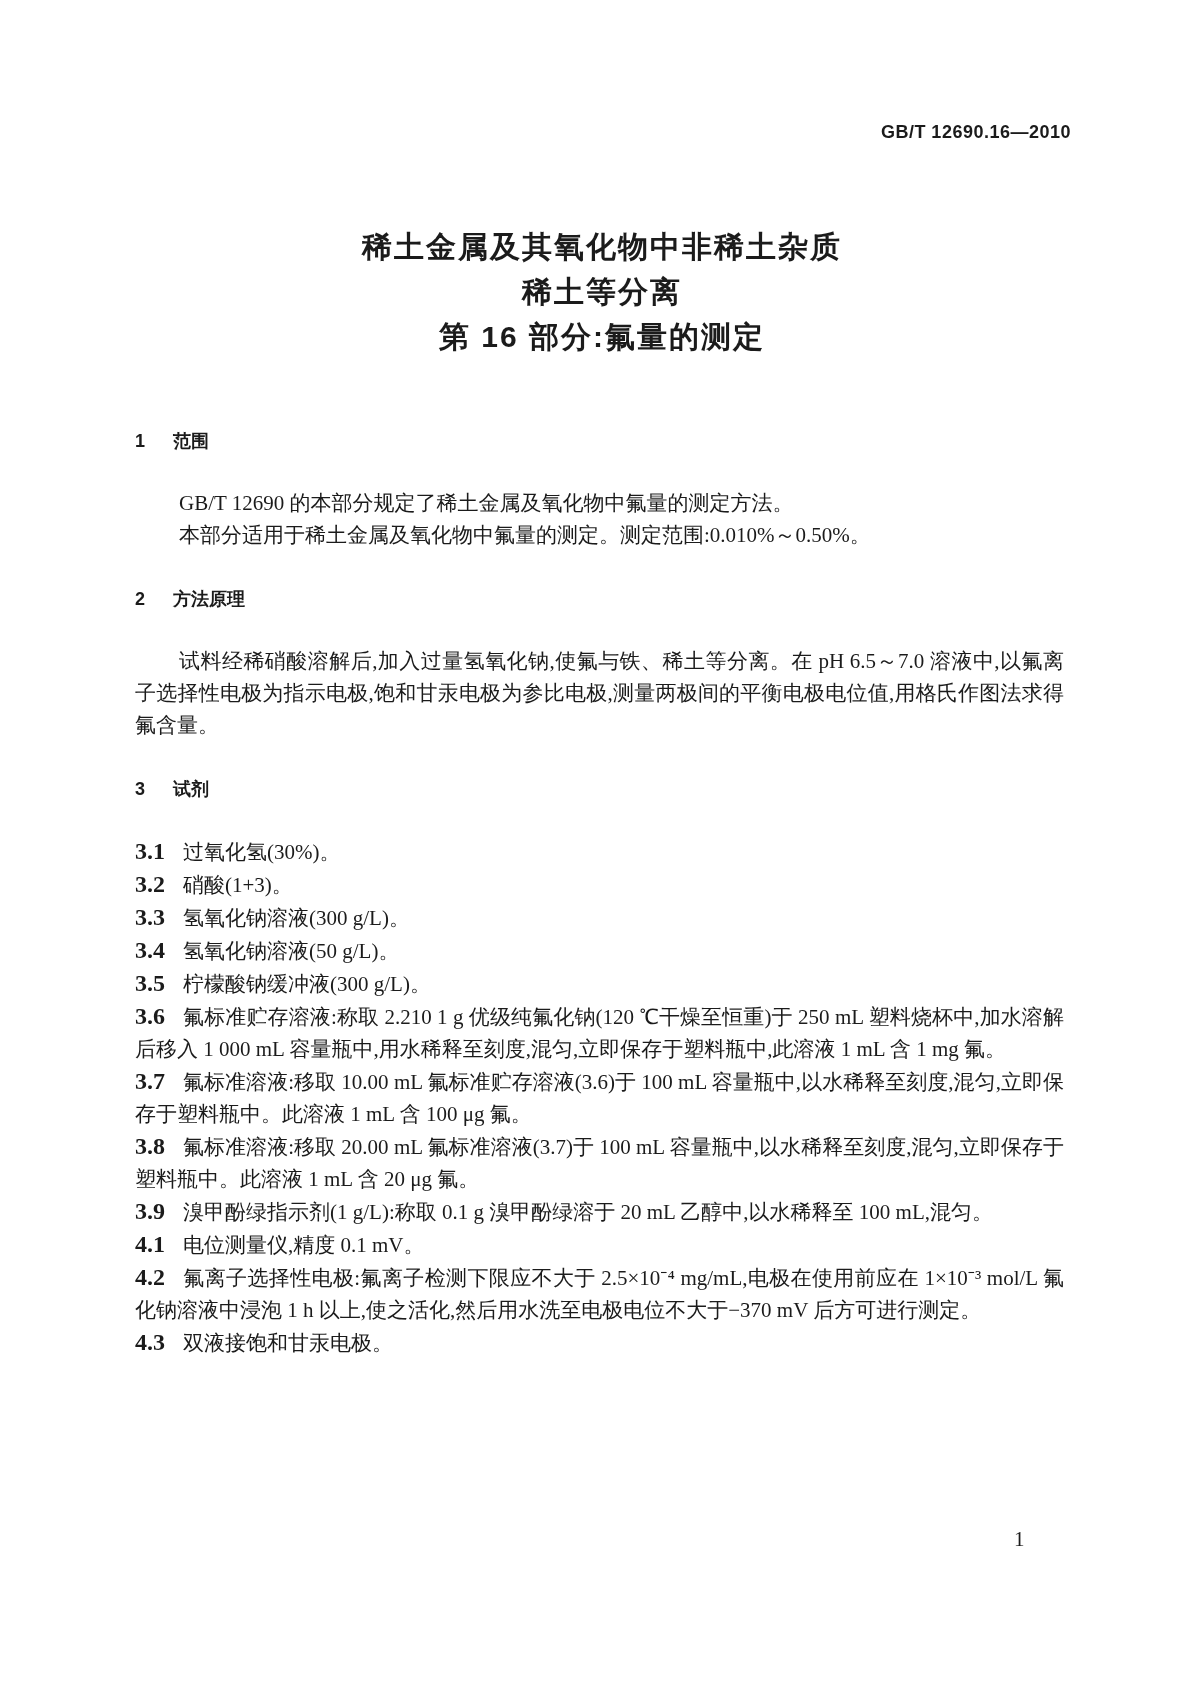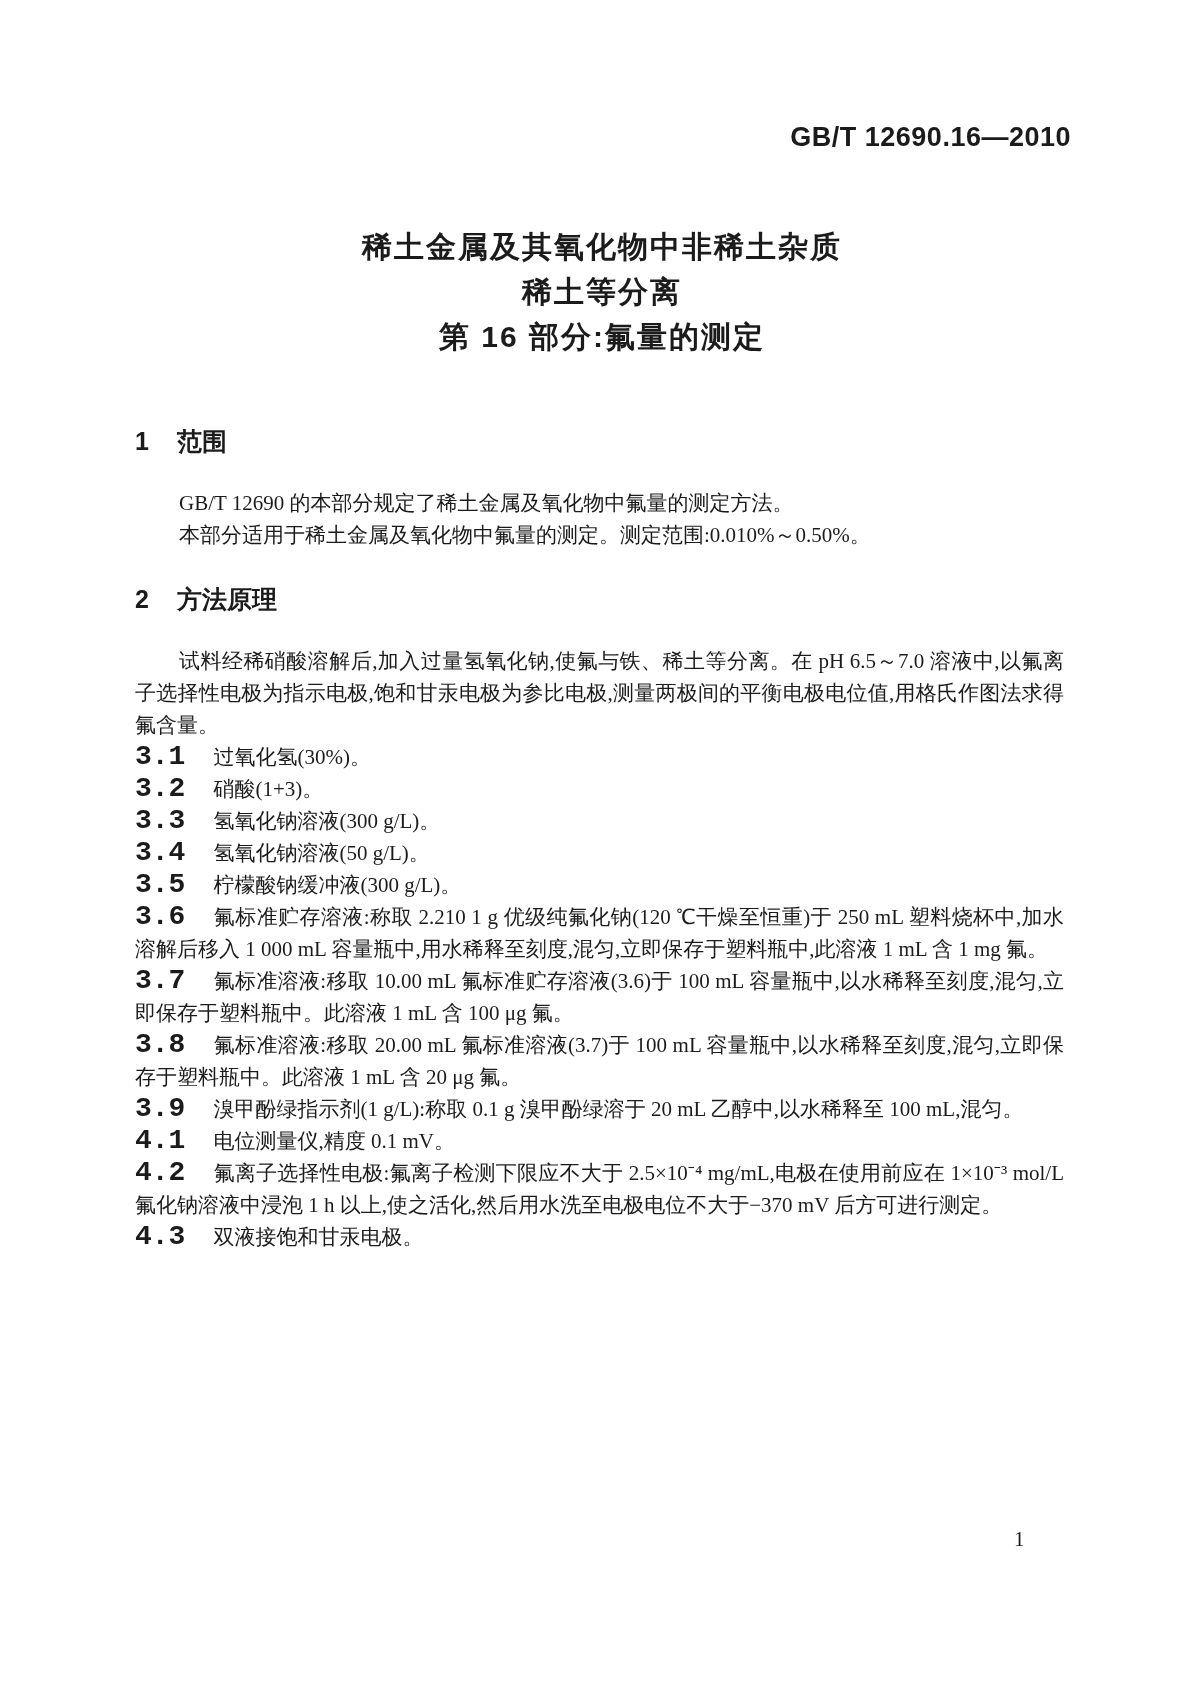--- a/index.html
+++ b/index.html
@@ -11,21 +11,21 @@
     overflow: hidden;
     font-family: "Liberation Serif", serif;
   }
   .page { position: absolute; inset: 0; }
 
   .doc-header {
     position: absolute;
     top: 122px; right: 120px;
     font-family: "Liberation Sans", sans-serif;
     font-weight: bold;
-    font-size: 27px;
+    font-size: 18px;
     letter-spacing: 0.5px;
     white-space: nowrap;
   }
 
   .doc-title {
     margin: 224px 0 0 13px;
     text-align: center;
     font-family: "Liberation Sans", sans-serif;
     font-weight: bold;
     font-size: 30px;
@@ -38,42 +38,42 @@
     margin: 0 127px 0 135px; 
     font-size: 21px;
     line-height: 32px;
   }
 
   .section { margin: 0; }
   .sec-heading {
     margin: 32px 0 30px 0;
     font-family: "Liberation Sans", sans-serif;
     font-weight: bold;
-    font-size: 25px;
+    font-size: 18px;
     line-height: 32px;
   }
   .section-scope .sec-heading { margin-top: 66px; }
   .sec-num { margin-right: 28px; }
 
   .body-para {
     margin: 0;
     text-align: justify;
     font-family: Liberation Serif, serif;
   }
   .indent { text-indent: 44px; }
 
   .clause {
     margin: 0;
     text-align: justify;
   }
   .clause-num {
-    font-family: Liberation Mono, monospace;
+    font-family: Liberation Serif, serif;
     font-weight: bold;
-    font-size: 28px;
-    margin-right: 28px;
+    font-size: 24px;
+    margin-right: 18px;
   }
 
   .page-number {
     position: absolute;
     top: 1527px; left: 1014px;
     font-size: 21px;
   }
 </style>
 </head>
 <body>
@@ -99,20 +99,23 @@
     </div>
 
     <div class="section section-principle">
       <h2 class="sec-heading">
         <span class="sec-num">2</span><span>方法原理</span>
       </h2>
       <p class="body-para indent">试料经稀硝酸溶解后,加入过量氢氧化钠,使氟与铁、稀土等分离。在 pH 6.5～7.0 溶液中,以氟离子选择性电极为指示电极,饱和甘汞电极为参比电极,测量两极间的平衡电极电位值,用格氏作图法求得氟含量。</p>
     </div>
 
     <div class="section section-reagents">
+      <h2 class="sec-heading">
+        <span class="sec-num">3</span><span>试剂</span>
+      </h2>
       <p class="clause"><span class="clause-num">3.1</span><span class="clause-text">过氧化氢(30%)。</span></p>
       <p class="clause"><span class="clause-num">3.2</span><span class="clause-text">硝酸(1+3)。</span></p>
       <p class="clause"><span class="clause-num">3.3</span><span class="clause-text">氢氧化钠溶液(300 g/L)。</span></p>
       <p class="clause"><span class="clause-num">3.4</span><span class="clause-text">氢氧化钠溶液(50 g/L)。</span></p>
       <p class="clause"><span class="clause-num">3.5</span><span class="clause-text">柠檬酸钠缓冲液(300 g/L)。</span></p>
       <p class="clause"><span class="clause-num">3.6</span><span class="clause-text">氟标准贮存溶液:称取 2.210 1 g 优级纯氟化钠(120 ℃干燥至恒重)于 250 mL 塑料烧杯中,加水溶解后移入 1 000 mL 容量瓶中,用水稀释至刻度,混匀,立即保存于塑料瓶中,此溶液 1 mL 含 1 mg 氟。</span></p>
       <p class="clause"><span class="clause-num">3.7</span><span class="clause-text">氟标准溶液:移取 10.00 mL 氟标准贮存溶液(3.6)于 100 mL 容量瓶中,以水稀释至刻度,混匀,立即保存于塑料瓶中。此溶液 1 mL 含 100 μg 氟。</span></p>
       <p class="clause"><span class="clause-num">3.8</span><span class="clause-text">氟标准溶液:移取 20.00 mL 氟标准溶液(3.7)于 100 mL 容量瓶中,以水稀释至刻度,混匀,立即保存于塑料瓶中。此溶液 1 mL 含 20 μg 氟。</span></p>
       <p class="clause"><span class="clause-num">3.9</span><span class="clause-text">溴甲酚绿指示剂(1 g/L):称取 0.1 g 溴甲酚绿溶于 20 mL 乙醇中,以水稀释至 100 mL,混匀。</span></p>
     </div>

